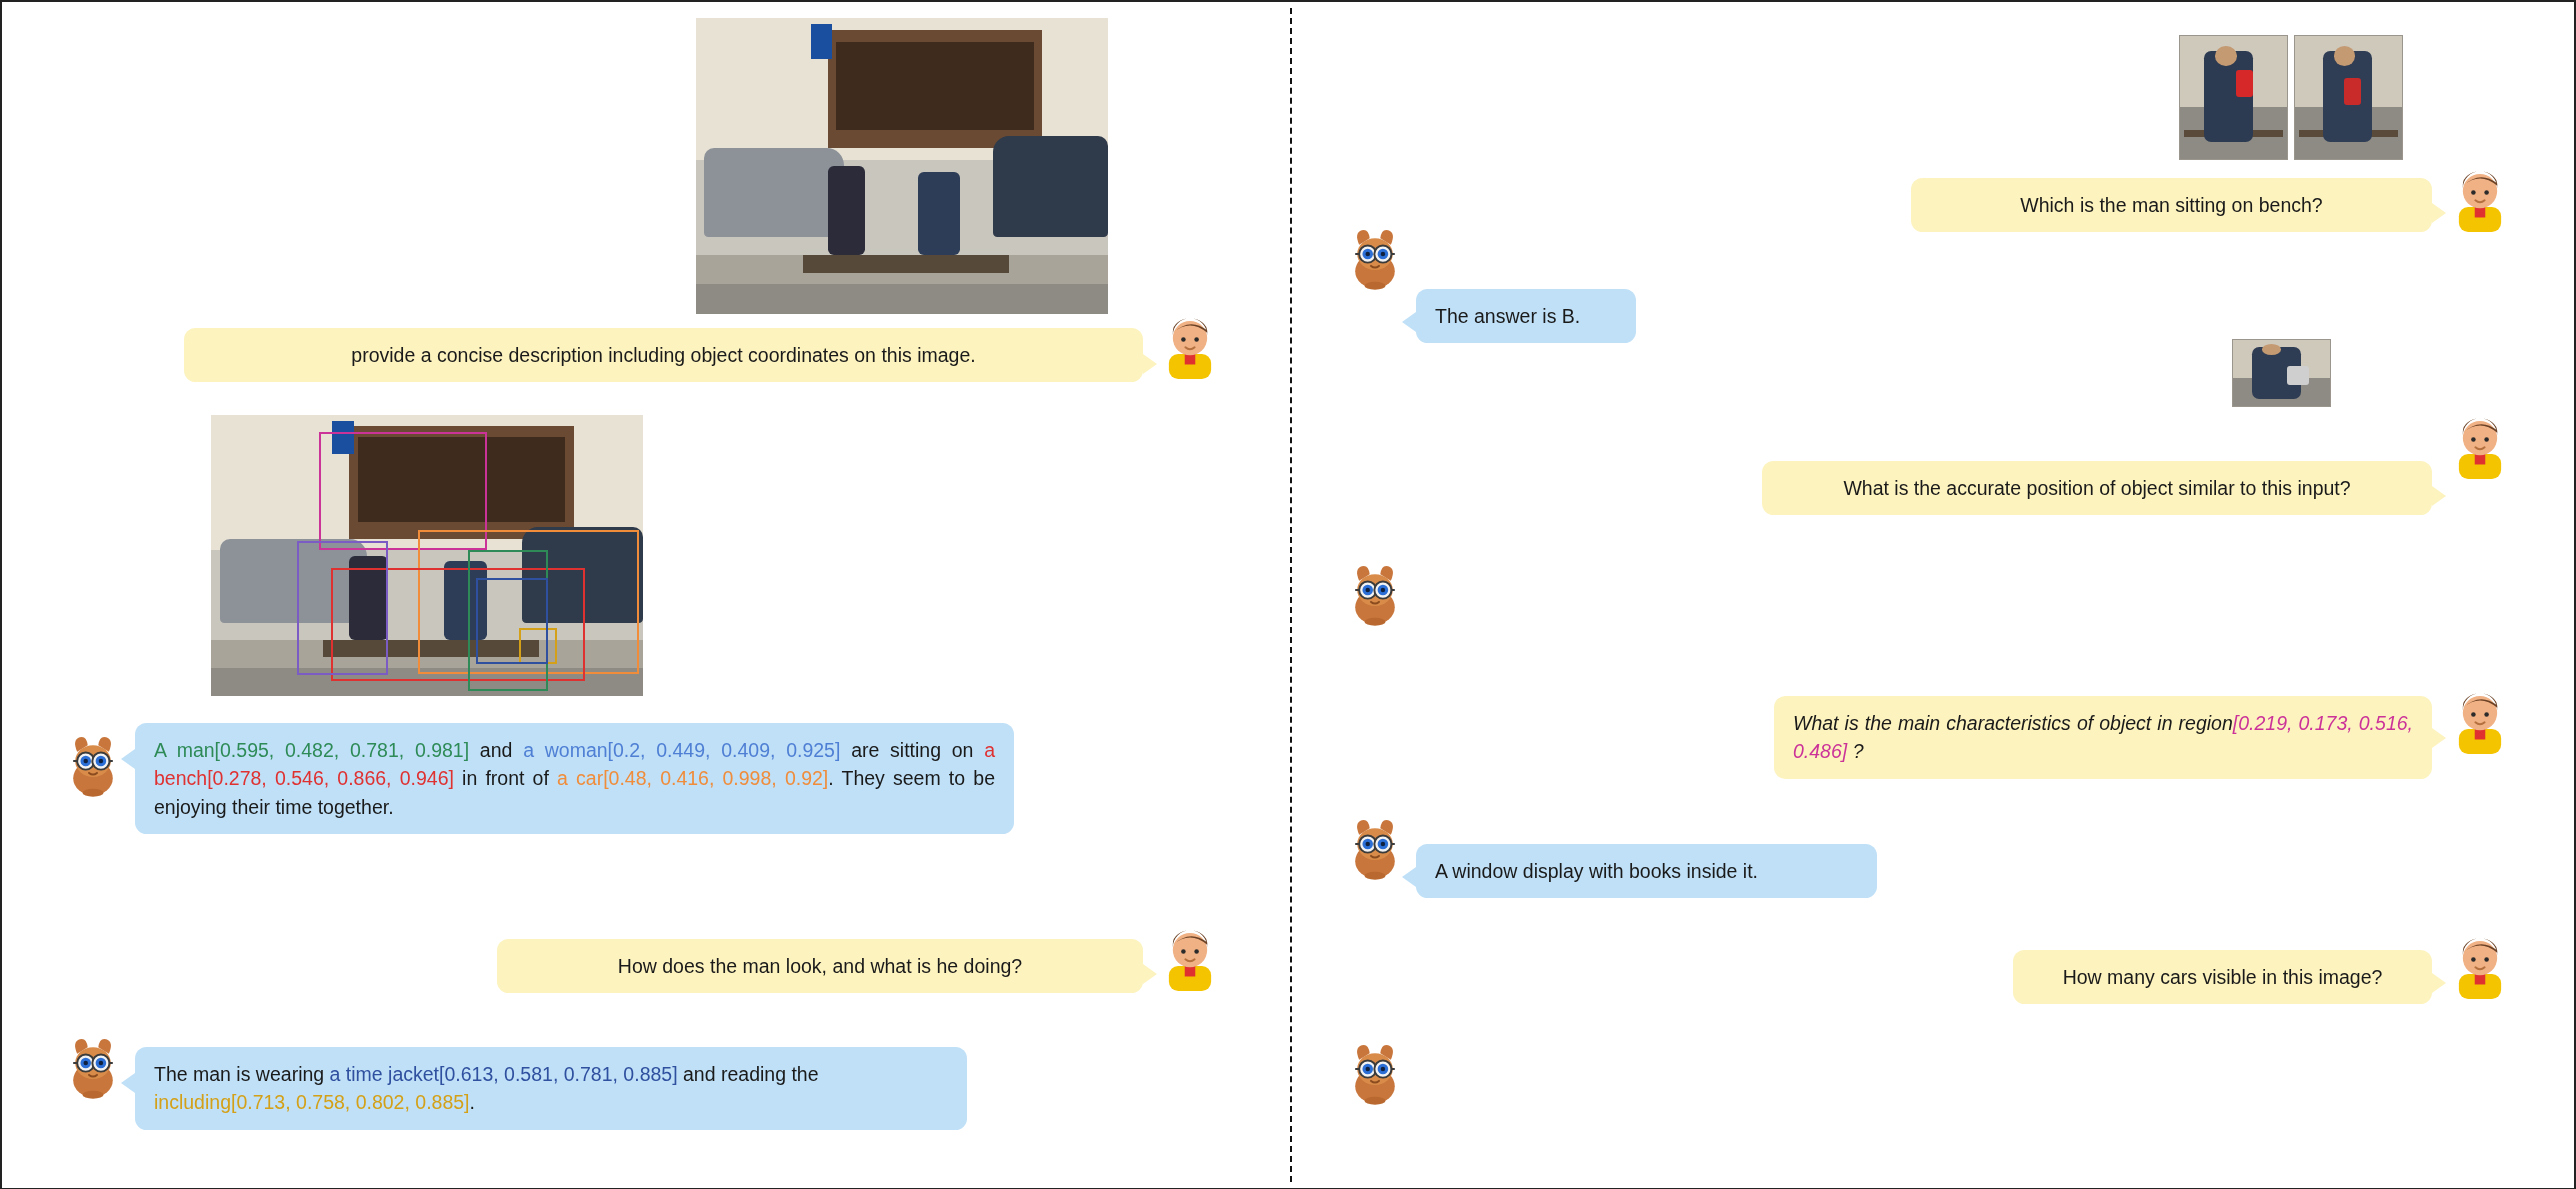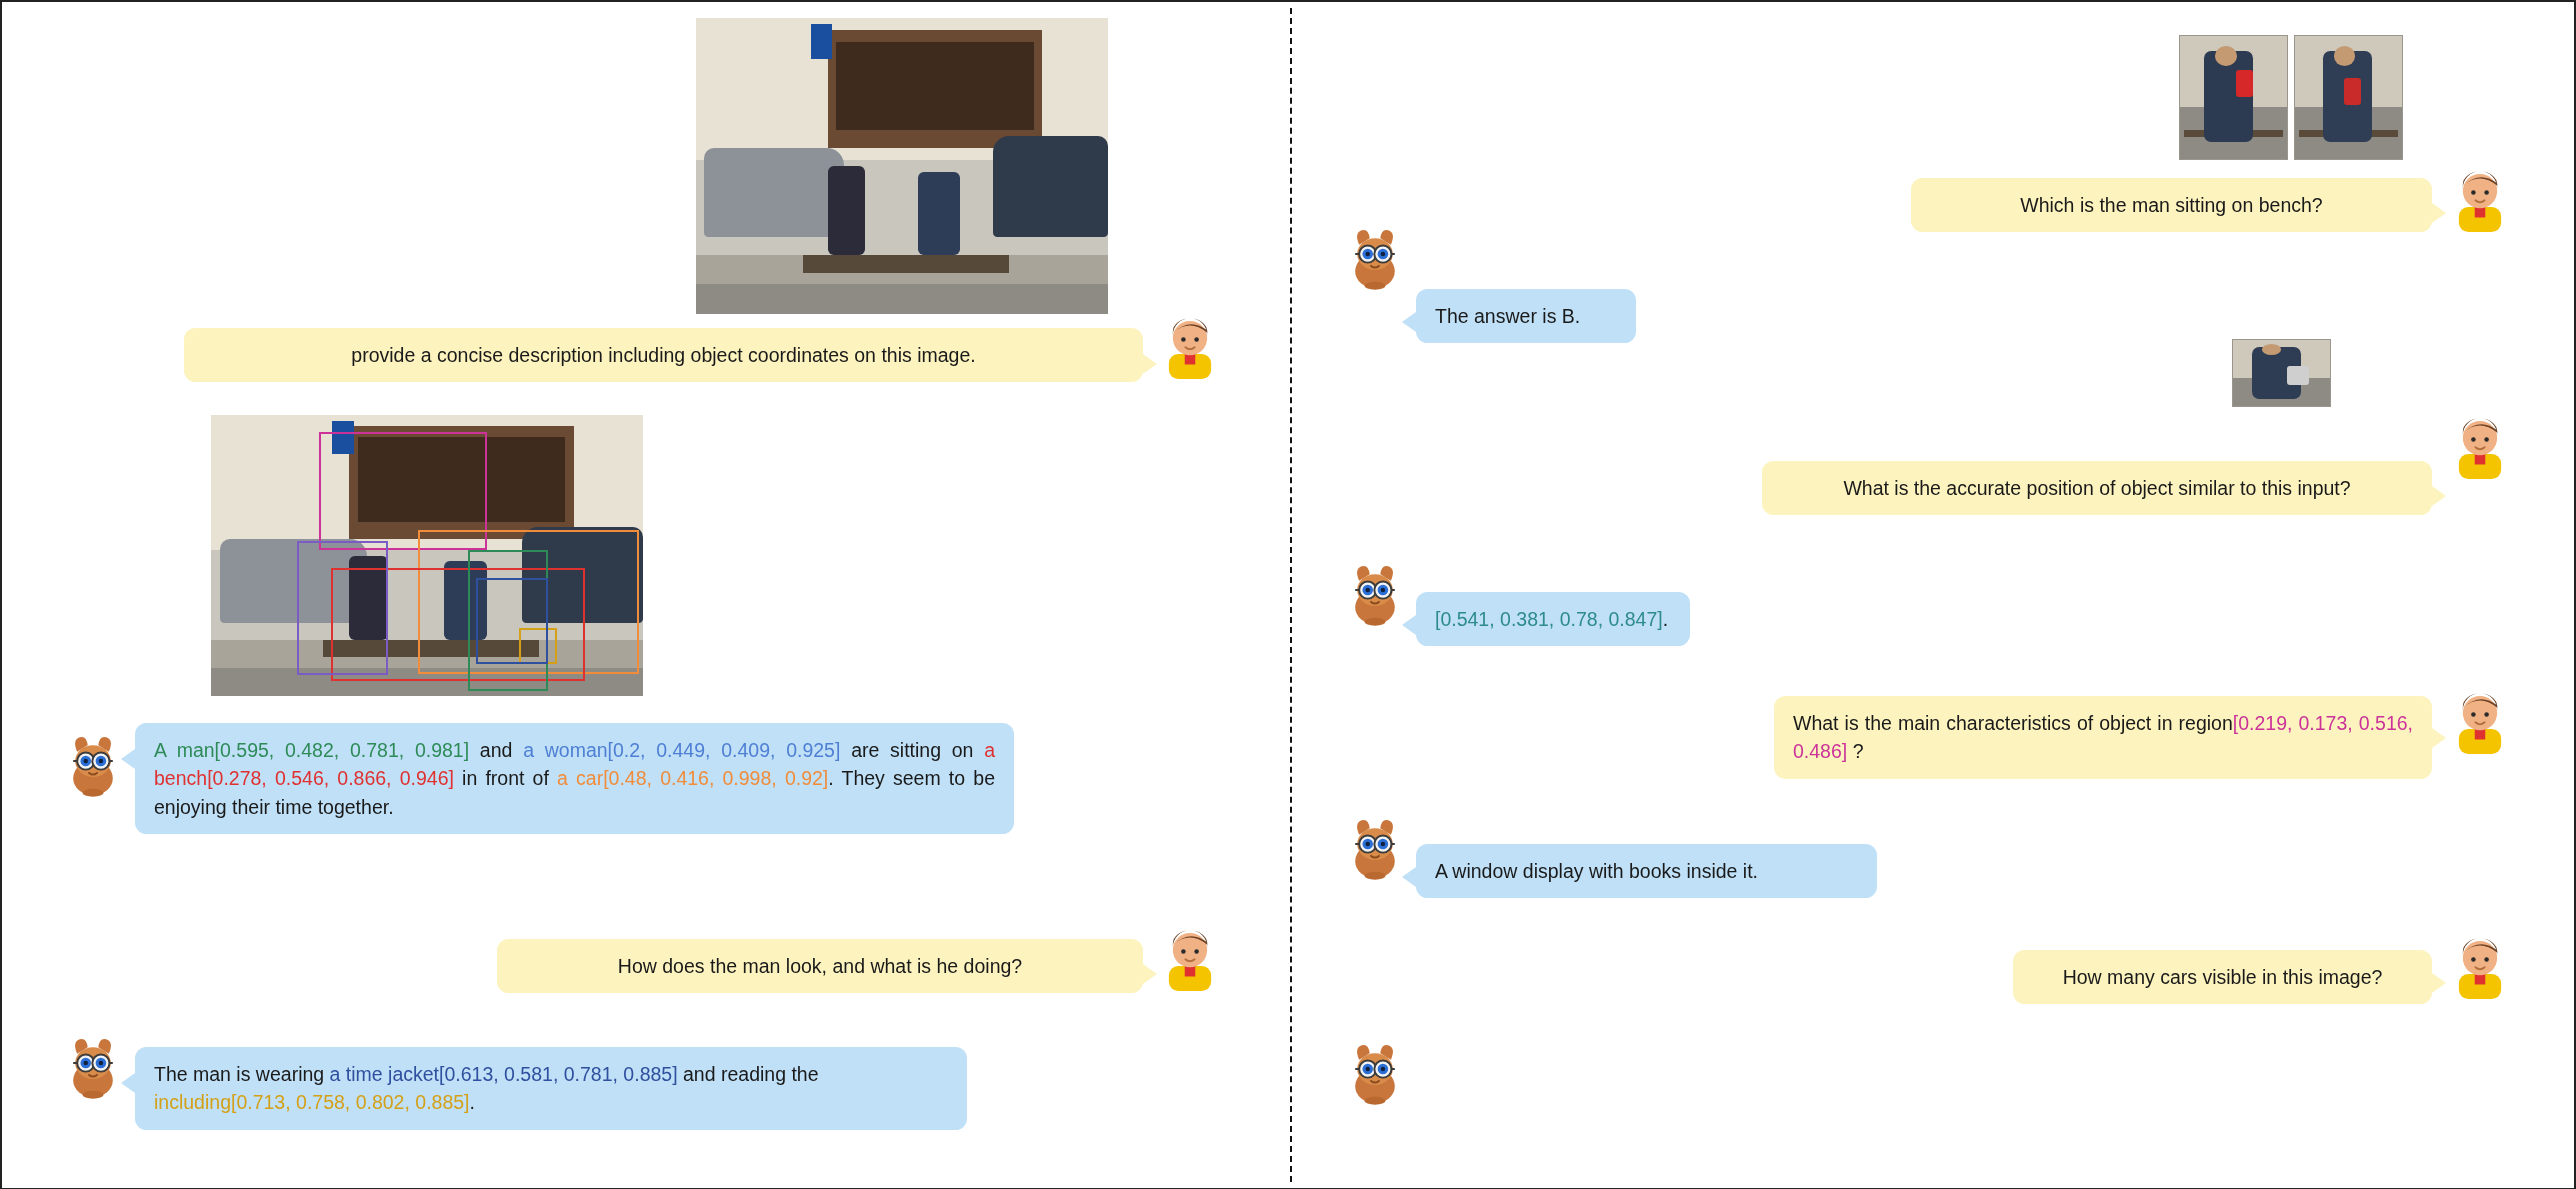--- a/index.html
+++ b/index.html
@@ -348,39 +348,35 @@
         <circle cx="39" cy="44" r="8" fill="#2b6fd6"></circle>
         <circle cx="62" cy="44" r="8" fill="#2b6fd6"></circle>
         <circle cx="39" cy="44" r="3.4" fill="#10213f"></circle>
         <circle cx="62" cy="44" r="3.4" fill="#10213f"></circle>
         <path d="M26 44 h-6 M74 44 h6" stroke="#3b3b3b" stroke-width="3"></path>
         <path d="M44 62 q6 5 12 0" stroke="#8a4b1e" stroke-width="3" fill="none" stroke-linecap="round"></path>
         <ellipse cx="50" cy="92" rx="16" ry="6" fill="#b9692f"></ellipse>
       </svg>
     </div>
 
-    <div class="bubble bot" style="left:126px; top:590px; width:274px;">
-      <span class="c-teal">[0.541, 0.381, 0.78, 0.847]</span><span>.</span>
-      <span class="tail tail-left" style="left:-13.7px; top:23px;"></span>
-    </div>
 
     <div class="avatar" style="left:1157px; top:686px;">
       <svg viewBox="0 0 100 100">
         <rect x="18" y="62" width="64" height="38" rx="14" fill="#f5c400"></rect>
         <path d="M42 62 h16 v16 h-16 z" fill="#e03131"></path>
         <circle cx="50" cy="38" r="26" fill="#f0b184"></circle>
         <path d="M24 34 a26 26 0 0 1 52 0 v-6 a26 20 0 0 0 -52 0 z" fill="#6b4226"></path>
         <path d="M24 30 q26 -22 52 0 v-4 q-26 -20 -52 4 z" fill="#6b4226"></path>
         <circle cx="40" cy="40" r="3.4" fill="#2b2b2b"></circle>
         <circle cx="60" cy="40" r="3.4" fill="#2b2b2b"></circle>
         <path d="M43 52 q7 6 14 0" stroke="#b5703f" stroke-width="3" fill="none" stroke-linecap="round"></path>
       </svg>
     </div>
 
-    <div class="bubble user justify" style="left:484px; top:694px; width:658px;">
+    <div class="bubble user justify" style="left:484px; top:694px; width:658px;font-style:italic;">
       <span>What is the      main characteristics of object in region</span><span class="c-magenta">[0.219, 0.173, 0.516, 0.486]</span><span> ?</span>
       <span class="tail tail-right" style="right:-13.7px; top:32px;"></span>
     </div>
 
     <div class="avatar" style="left:52px; top:813px;">
       <svg viewBox="0 0 100 100">
         <ellipse cx="50" cy="70" rx="30" ry="26" fill="#c8763c"></ellipse>
         <ellipse cx="50" cy="44" rx="27" ry="24" fill="#d98c4a"></ellipse>
         <path d="M26 30 q-8 -18 4 -22 q10 -3 12 12 z" fill="#c8763c"></path>
         <path d="M74 30 q8 -18 -4 -22 q-10 -3 -12 12 z" fill="#c8763c"></path>

